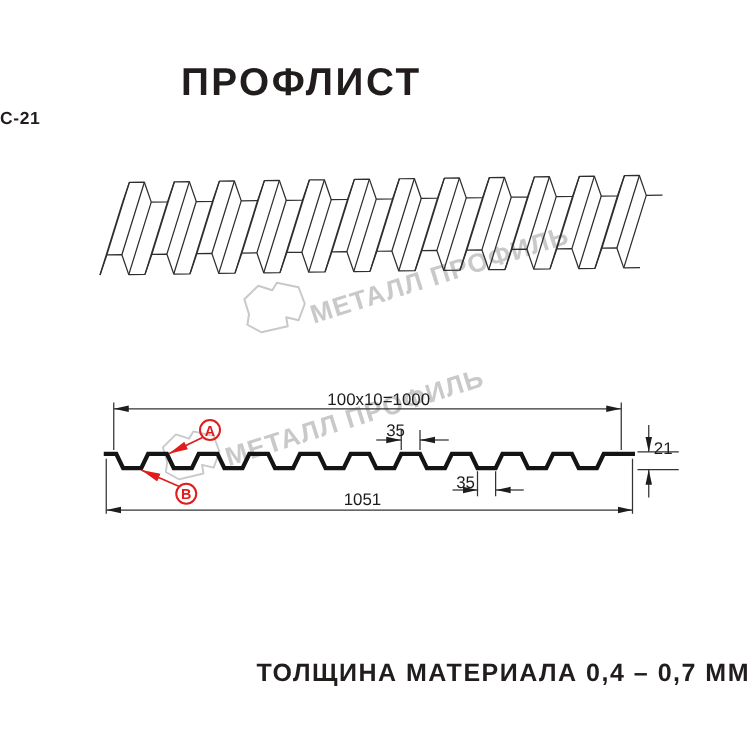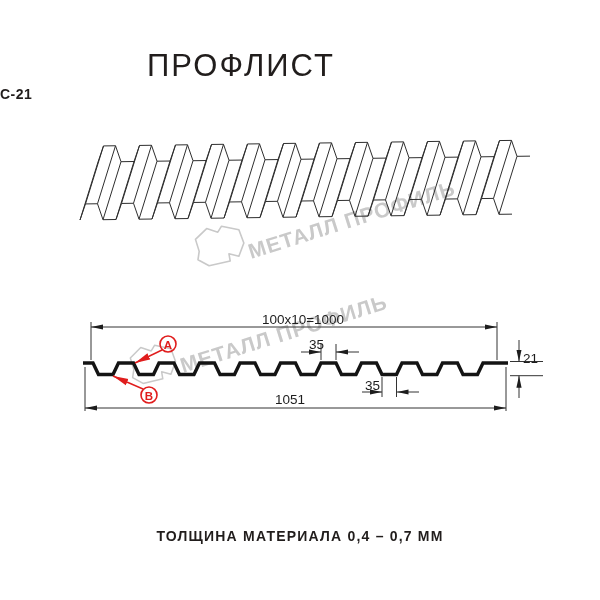--- a/index.html
+++ b/index.html
@@ -8,29 +8,29 @@
     --accent:#e01d1d;
     --wm:#c9c9c9;
   }
   html,body{margin:0;padding:0;}
   body{
     width:600px;height:600px;background:#ffffff;position:relative;overflow:hidden;
     font-family:"Liberation Sans", sans-serif;
   }
   .title{
     position:absolute;left:0;top:48px;width:482px;text-align:center;
-    font-size:31px;font-weight:400;letter-spacing:2px;color:var(--ink);
+    font-size:31px;font-weight:700;letter-spacing:2px;color:var(--ink);
   }
   .subtitle{
     position:absolute;left:0;top:86px;width:600px;text-align:left;
     font-size:14px;font-weight:600;letter-spacing:.5px;color:var(--ink);
   }
   .caption{
-    position:absolute;left:0;top:528px;width:600px;text-align:center;
-    font-size:14px;font-weight:600;letter-spacing:1.2px;color:var(--ink);
+    position:absolute;left:0;top:528px;width:600px;text-align:right;
+    font-size:20px;font-weight:600;letter-spacing:1.2px;color:var(--ink);
   }
   svg.canvas{position:absolute;left:0;top:0;}
   .wm-text{font-size:21px;font-weight:700;letter-spacing:1px;fill:var(--wm);}
   .wm-logo{fill:none;stroke:var(--wm);stroke-width:2.6;stroke-linejoin:round;}
   .thin{stroke:#333;stroke-width:1;fill:none;}
   .draw3d{stroke:#2e2e2e;stroke-width:1;fill:none;stroke-linejoin:round;}
   .profile{stroke:#141414;stroke-width:3.4;fill:none;stroke-linejoin:miter;}
   .dimtxt{font-size:13.5px;fill:#1d1d1d;}
   .red-line{stroke:var(--accent);stroke-width:1.4;fill:none;}
   .red-circ{stroke:var(--accent);stroke-width:1.6;fill:none;}

